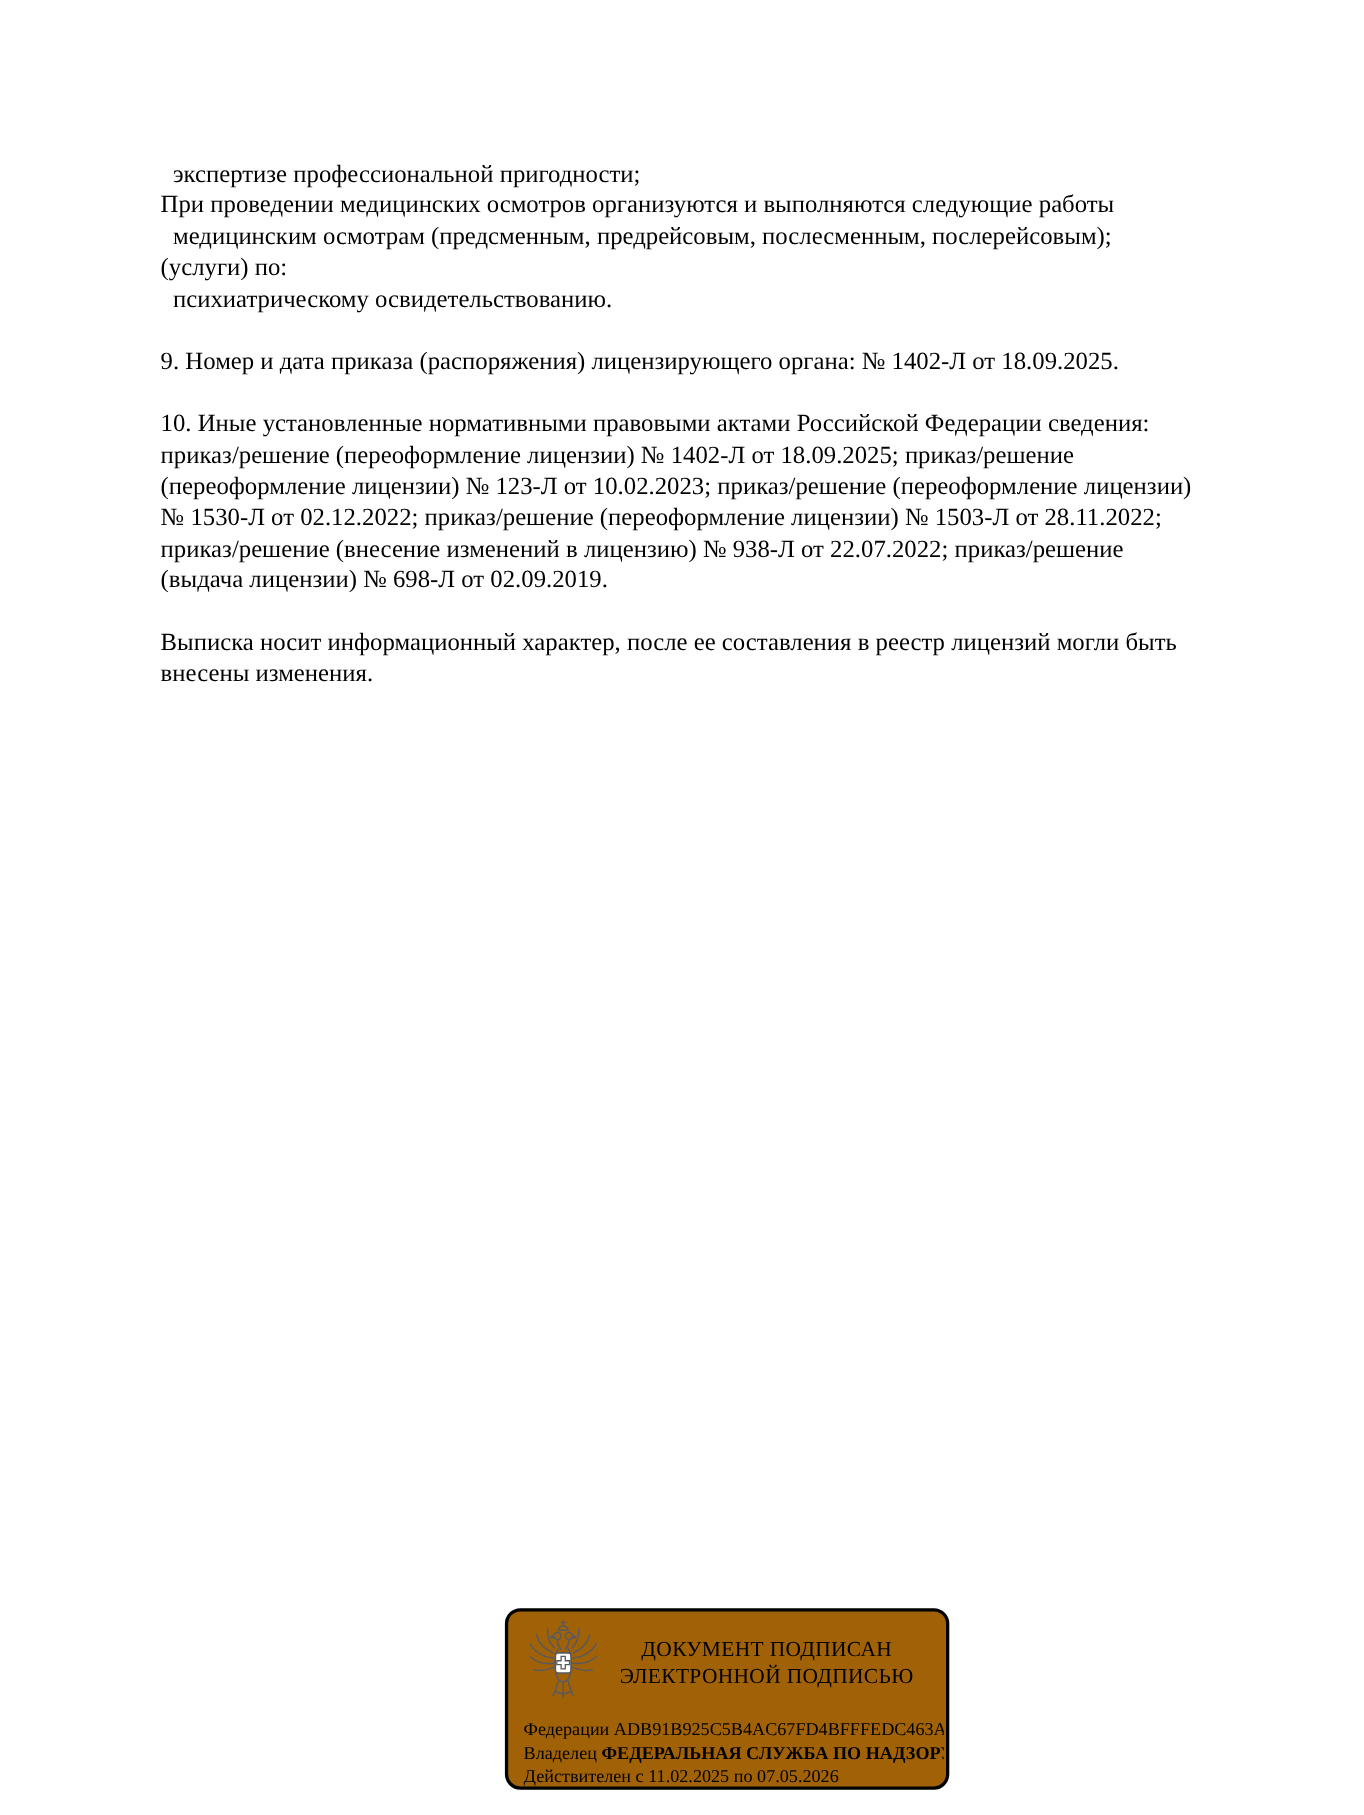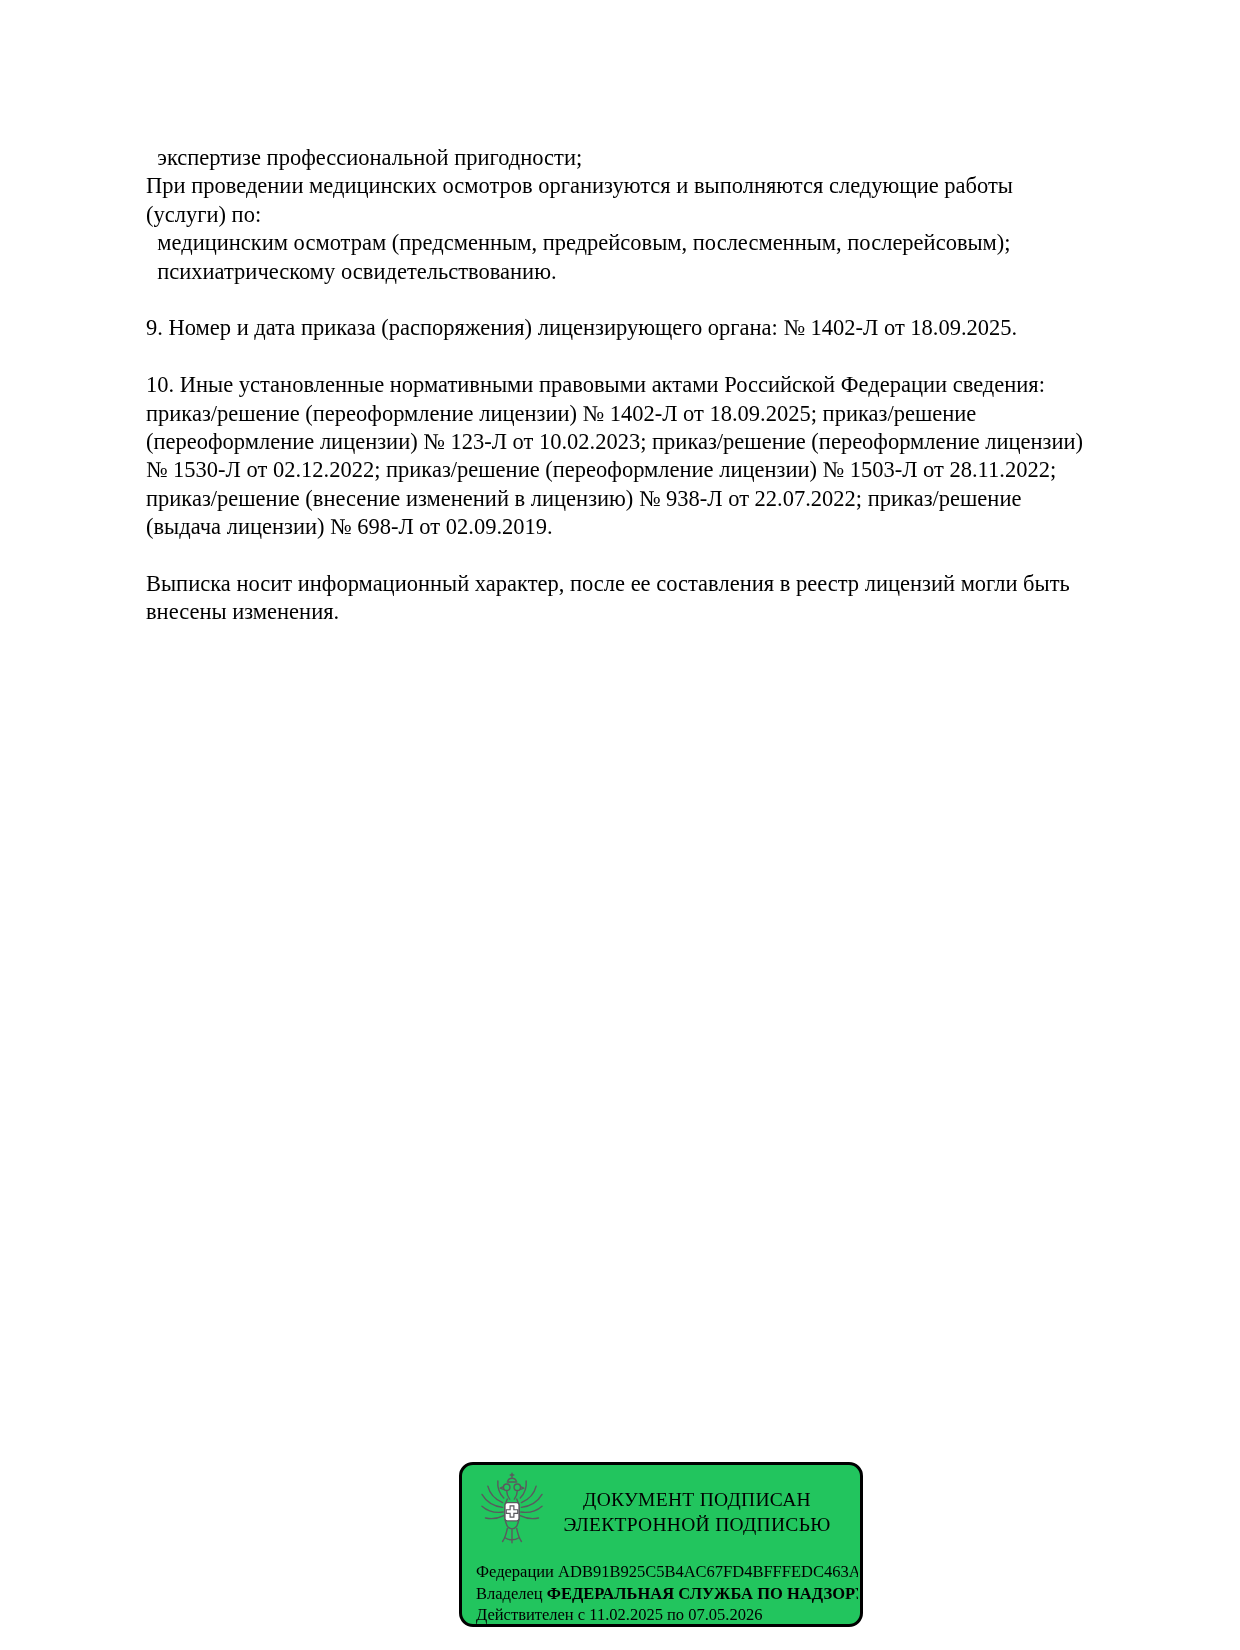--- a/index.html
+++ b/index.html
@@ -25,21 +25,21 @@
   .line { white-space: pre; }
 
   
   .stamp {
     position: absolute;
     left: 459px; top: 1462px;
     width: 404px; height: 165px;
     box-sizing: border-box;
     border: 3px solid #000000;
     border-radius: 14px;
-    background: #22c55e;
+    background: #a16207;
     padding: 7px 2px 6px 14px;
   }
   .stamp-top { display: flex; align-items: flex-start; }
   .emblem { width: 72px; height: 86px; flex: 0 0 auto; }
   .emblem svg { width: 72px; height: 86px; display: block; }
   .stamp-title {
     flex: 1;
     text-align: center;
     font-size: 19.5px;
     line-height: 25px;
@@ -56,22 +56,22 @@
   .owner-value { font-weight: bold; }
 </style>
 </head>
 <body>
 
 <div class="doc-text">
 
   <div class="block">
     <div class="line">  экспертизе профессиональной пригодности;</div>
     <div class="line">При проведении медицинских осмотров организуются и выполняются следующие работы</div>
+    <div class="line">  медицинским осмотрам (предсменным, предрейсовым, послесменным, послерейсовым);</div>
     <div class="line">(услуги) по:</div>
-    <div class="line">  медицинским осмотрам (предсменным, предрейсовым, послесменным, послерейсовым);</div>
     <div class="line">  психиатрическому освидетельствованию.</div>
   </div>
 
   <div class="block">
     <div class="line">9. Номер и дата приказа (распоряжения) лицензирующего органа: № 1402-Л от 18.09.2025.</div>
   </div>
 
   <div class="block">
     <div class="line">10. Иные установленные нормативными правовыми актами Российской Федерации сведения:</div>
     <div class="line">приказ/решение (переоформление лицензии) № 1402-Л от 18.09.2025; приказ/решение</div>

